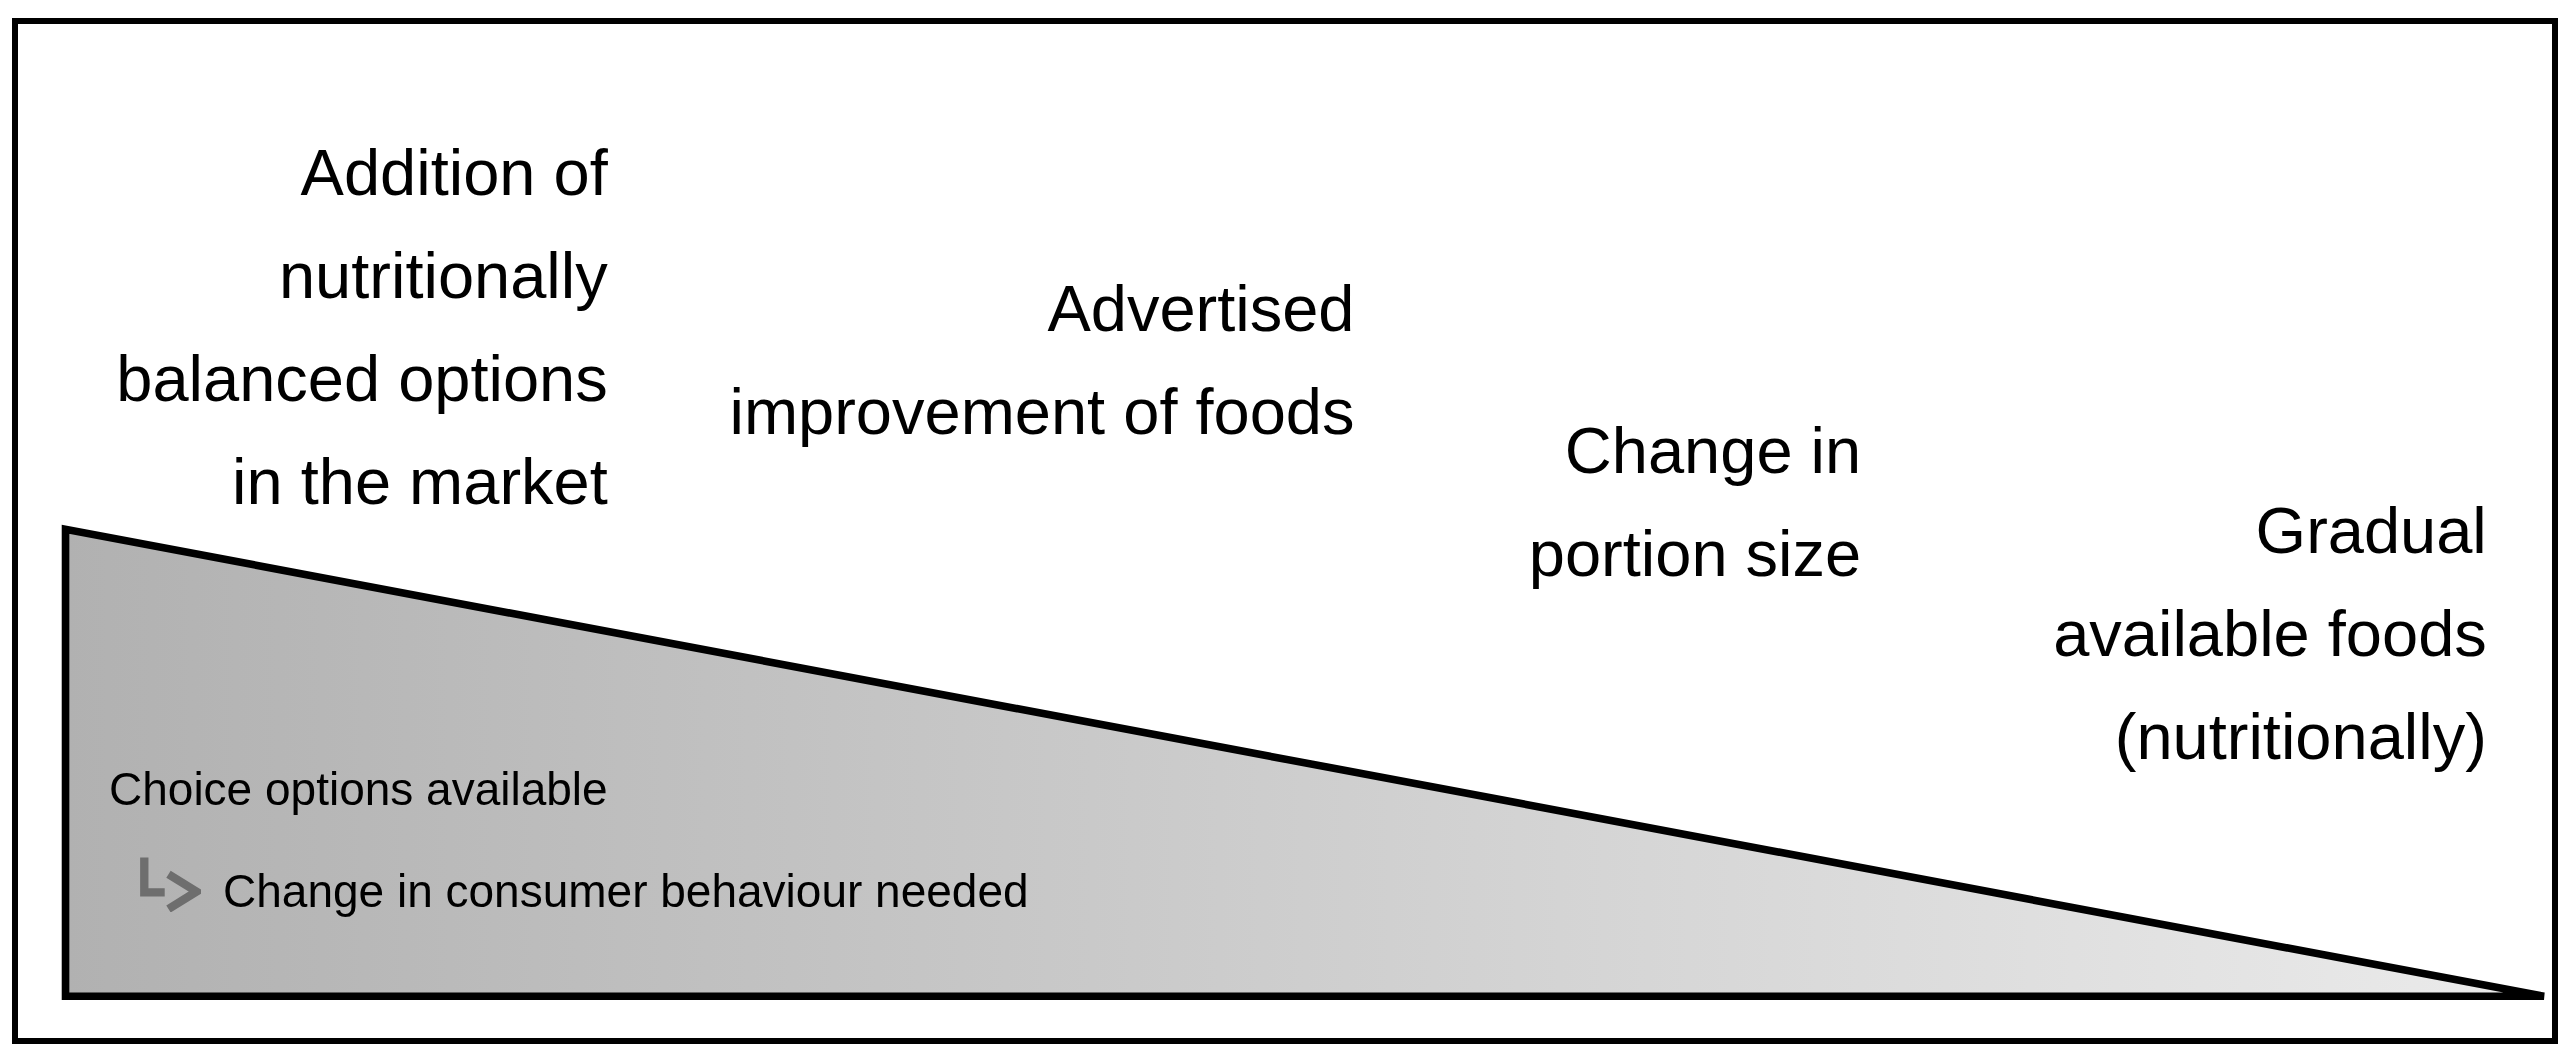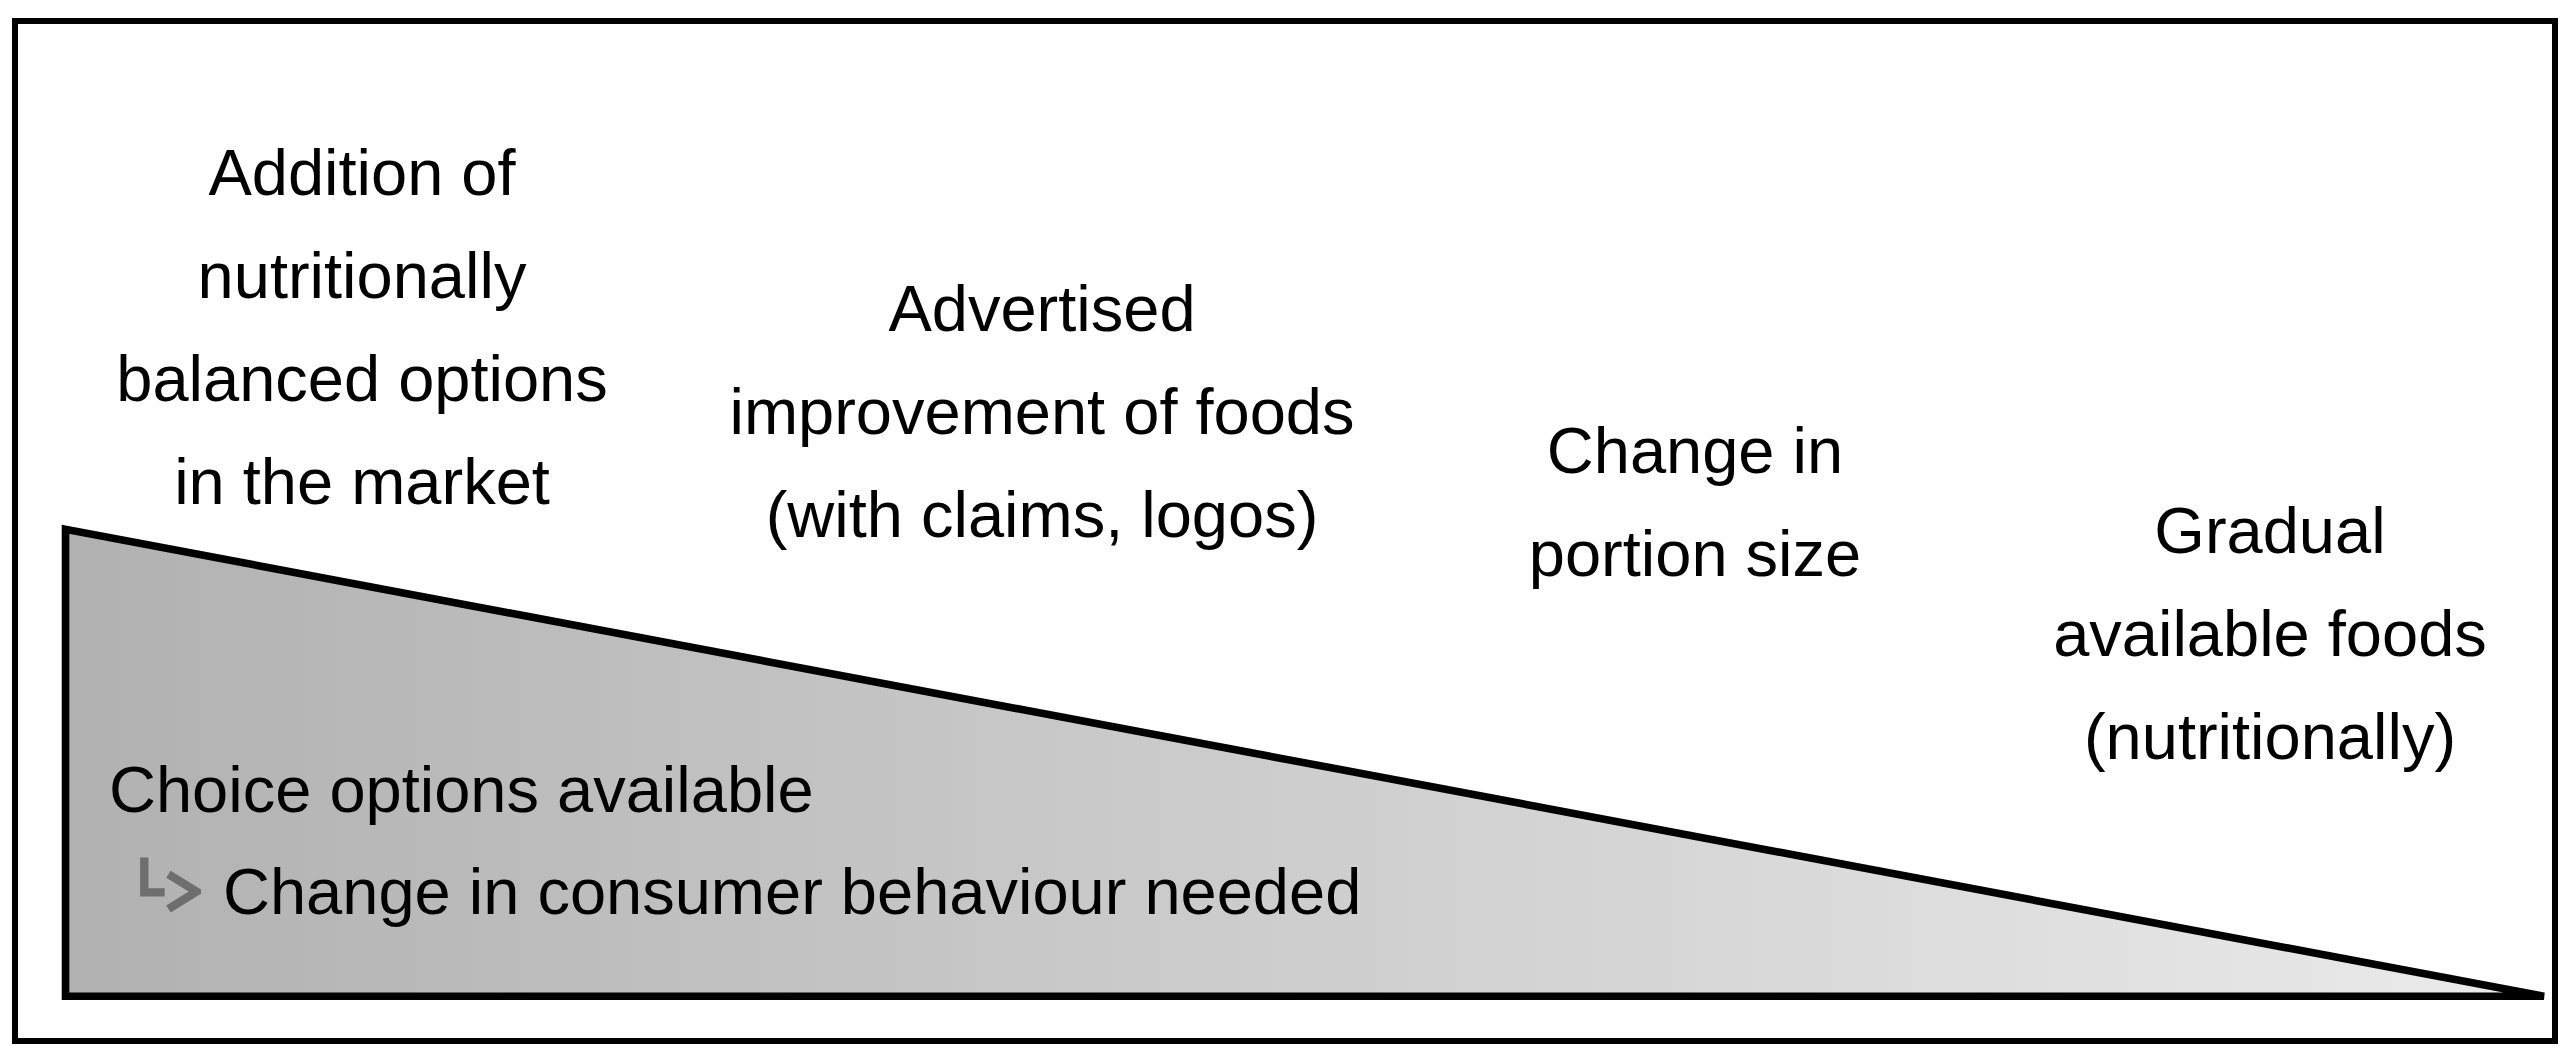--- a/index.html
+++ b/index.html
@@ -28,30 +28,30 @@
     background: #ffffff;
   }
   .wedge-svg {
     position: absolute;
     left: 0;
     top: 0;
   }
   .top-label {
     position: absolute;
     transform: translateX(-50%);
-    text-align: center;
+    text-align: right;
     font-size: 65px;
     line-height: 103px;
     color: #000000;
     white-space: nowrap;
   }
   .top-label span { display: block; }
   .wedge-text {
     position: absolute;
-    font-size: 65px;
+    font-size: 46px;
     line-height: 103px;
     color: #000000;
     white-space: nowrap;
   }
   #label-1 { left: 362px;  top: 121px; }
   #label-2 { left: 1042px; top: 257px; }
   #label-3 { left: 1695px; top: 399px; }
   #label-4 { left: 2242px; top: 479px; margin-left: 28px; }
   #wedge-line-1 { left: 109px; top: 738px; }
   #wedge-line-2 { left: 223px; top: 840px; }
@@ -81,21 +81,20 @@
   <div class="top-label" id="label-1">
     <span>Addition of</span>
     <span>nutritionally</span>
     <span>balanced options</span>
     <span>in the market</span>
   </div>
 
   <div class="top-label" id="label-2">
     <span>Advertised</span>
     <span>improvement of foods</span>
-    <span>(with claims, logos)</span>
   </div>
 
   <div class="top-label" id="label-3">
     <span>Change in</span>
     <span>portion size</span>
   </div>
 
   <div class="top-label" id="label-4">
     <span>Gradual</span>
     <span>available foods</span>

